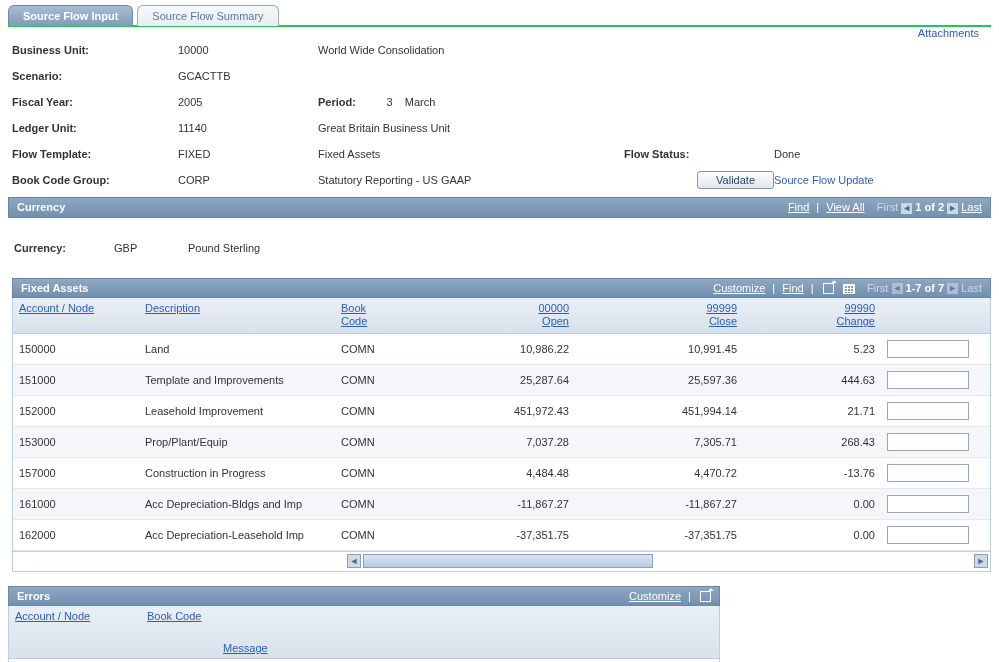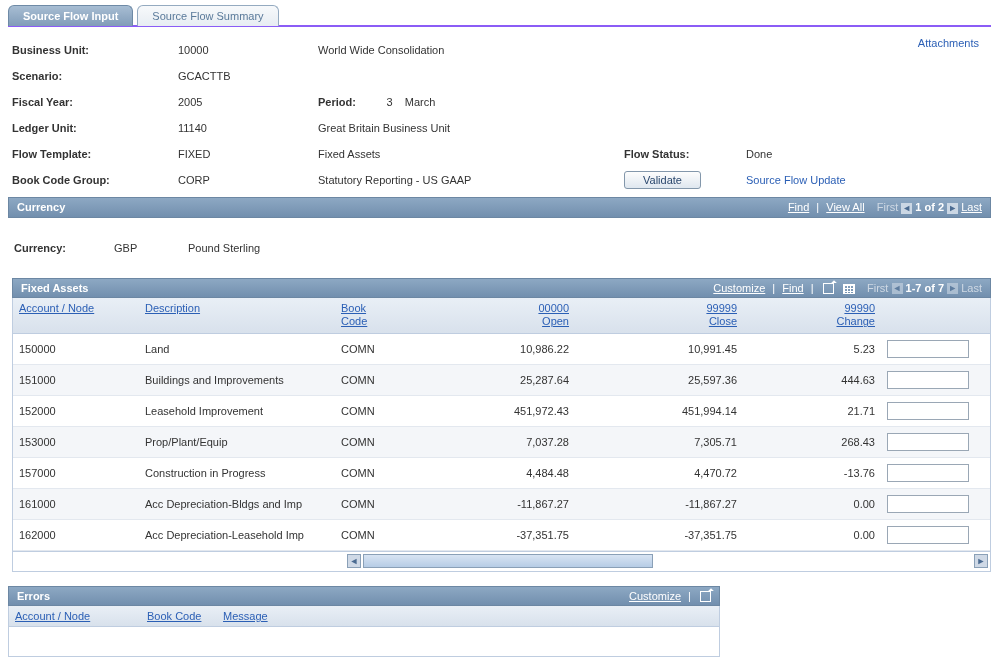--- a/index.html
+++ b/index.html
@@ -7,21 +7,21 @@
     font-family: Arial, sans-serif;
     font-size: 11px;
     color: #333;
     margin: 0;
     padding: 0;
     background: #fff;
   }
   .page { width: 999px; padding: 4px 8px; }
 
   
-  .tabs { display: flex; border-bottom: 2px solid #8b5cf6; }
+  .tabs { display: flex; border-bottom: 2px solid #22c55e; }
   .tab {
     padding: 4px 14px;
     border: 1px solid #94aac0;
     border-bottom: none;
     border-top-left-radius: 6px;
     border-top-right-radius: 6px;
     background: linear-gradient(#f7f9fb, #e7edf3);
     color: #5a7a9a;
     margin-right: 4px;
     cursor: pointer;
@@ -34,24 +34,24 @@
     font-weight: bold;
     border-color: #6e8aa6;
   }
 
   
   .info-section { padding: 10px 0 4px 0; position: relative; }
   .info-row { display: flex; align-items: center; min-height: 26px; }
   .info-label { width: 170px; padding-left: 4px; font-weight: bold; color: #333; }
   .info-value { width: 140px; }
   .info-desc { flex: 1; }
-  .status-cell { width: 122px; }
-  .validate-cell { text-align: left; }
-
-  .links-right { position: absolute; top: 10px; right: 12px; text-align: center; }
+  .status-cell { width: 150px; }
+  .validate-cell { text-align: right; }
+
+  .links-right { position: absolute; top: 0; right: 12px; text-align: center; }
   .link { color: #2b5fb5; text-decoration: underline; cursor: pointer; }
   .link.nound { text-decoration: none; }
 
   .btn-validate {
     display: inline-block;
     padding: 2px 18px;
     border: 1px solid #8397ab;
     border-radius: 3px;
     background: linear-gradient(#fdfdfd, #dfe7ef);
     color: #2a476d;
@@ -121,21 +121,21 @@
     position: absolute; left: 350px; width: 290px; height: 14px;
     background: linear-gradient(#d8e4f3, #b6cce5); border: 1px solid #8aa0b7;
   }
 
   
   .errors-wrap { margin-top: 14px; width: 712px; }
   .errors-head { display: flex; background: linear-gradient(#e9eff6, #d8e1ec); border: 1px solid #bfcde0; border-top: none; }
   .errors-head .cell { padding: 4px 6px; color: #2b5fb5; text-decoration: underline; cursor: pointer; }
   .e-acct { width: 132px; }
   .e-bc   { width: 76px; }
-  .e-msg  { flex: 1; }
+  .e-msg  { flex: 1; margin-top: 32px; }
   .errors-body { border: 1px solid #bfcde0; border-top: none; height: 30px; background: #fff; }
 
   .bottom-line {
     border-top: 1px solid #999; margin-top: 20px; padding-top: 6px;
   }
 
   .currency-line { padding: 24px 6px; display: flex; align-items: center; }
   .currency-line .lab { font-weight: bold; width: 100px; }
   .currency-line .val { width: 74px; }
 
@@ -289,21 +289,21 @@
           <div class="cell c-acct">150000</div>
           <div class="cell c-desc">Land</div>
           <div class="cell c-bc">COMN</div>
           <div class="cell c-open num">10,986.22</div>
           <div class="cell c-close num">10,991.45</div>
           <div class="cell c-chg num">5.23</div>
           <div class="cell c-in"><input class="inp" style=""></div>
         </div>
         <div class="grid-row">
           <div class="cell c-acct">151000</div>
-          <div class="cell c-desc">Buildings and Improvements</div>
+          <div class="cell c-desc">Template and Improvements</div>
           <div class="cell c-bc">COMN</div>
           <div class="cell c-open num">25,287.64</div>
           <div class="cell c-close num">25,597.36</div>
           <div class="cell c-chg num">444.63</div>
           <div class="cell c-in"><input class="inp" style=""></div>
         </div>
         <div class="grid-row">
           <div class="cell c-acct">152000</div>
           <div class="cell c-desc">Leasehold Improvement</div>
           <div class="cell c-bc">COMN</div>

